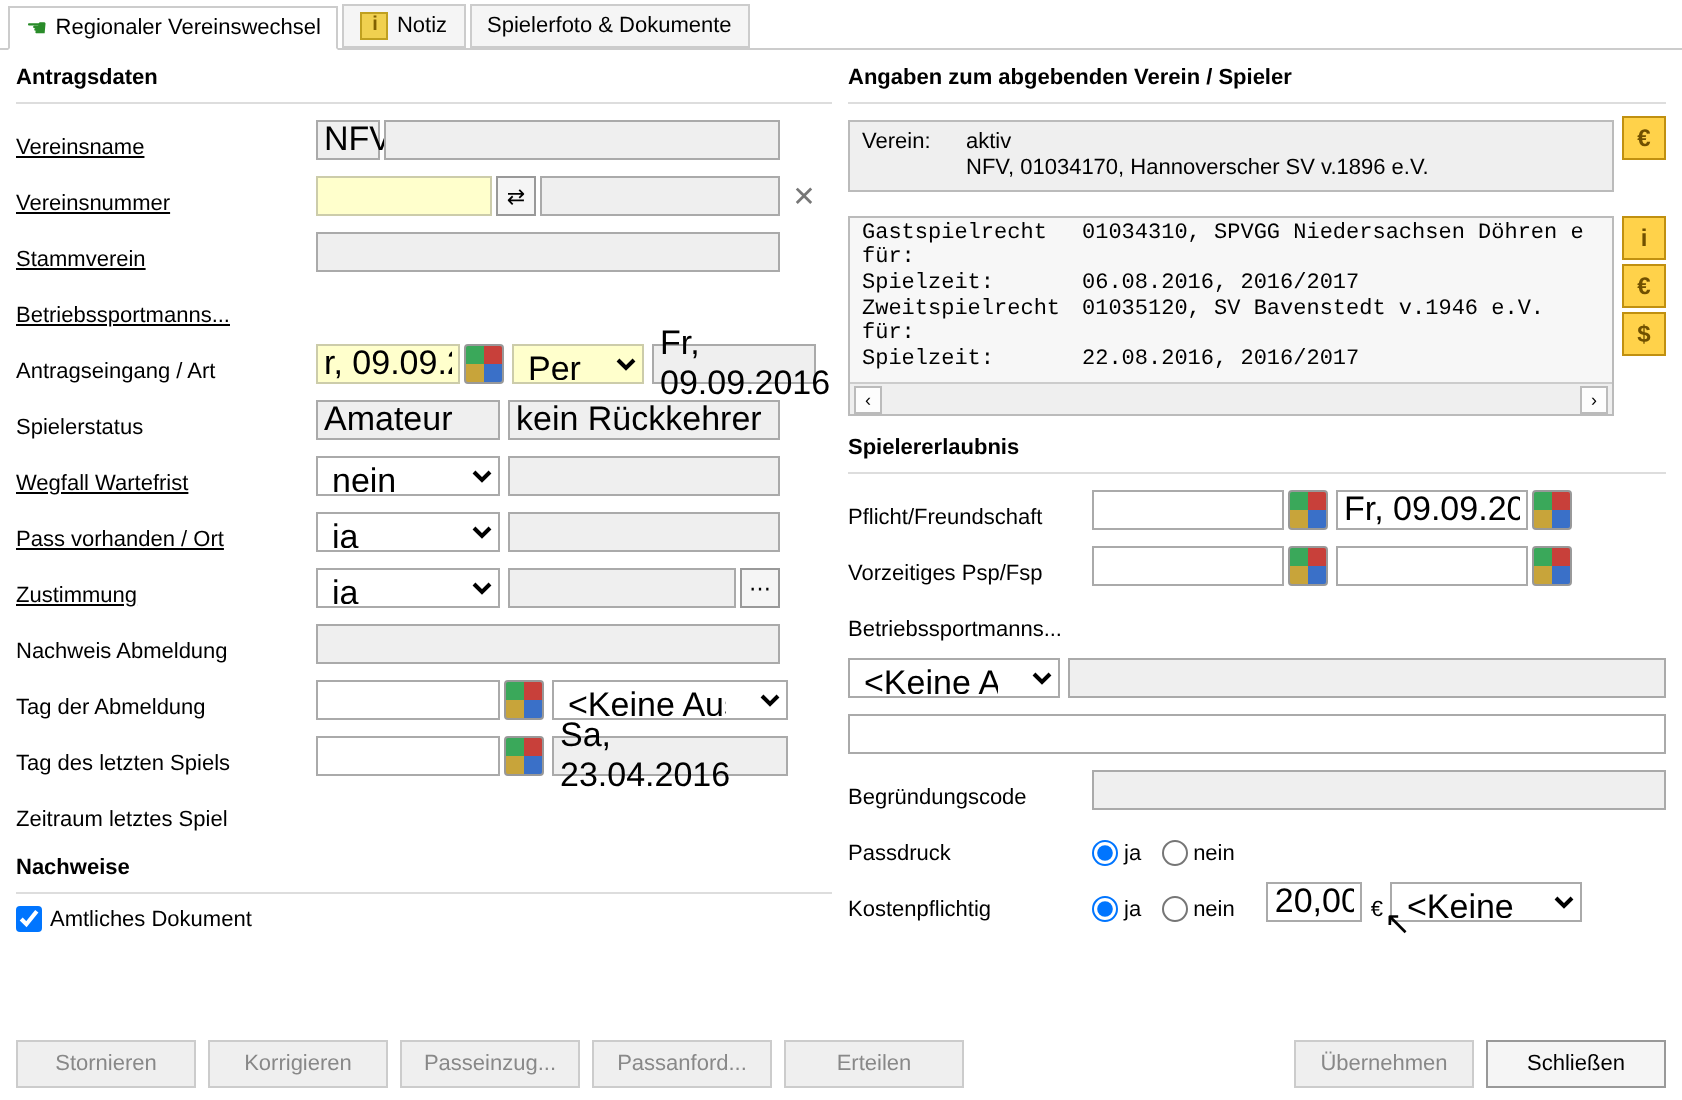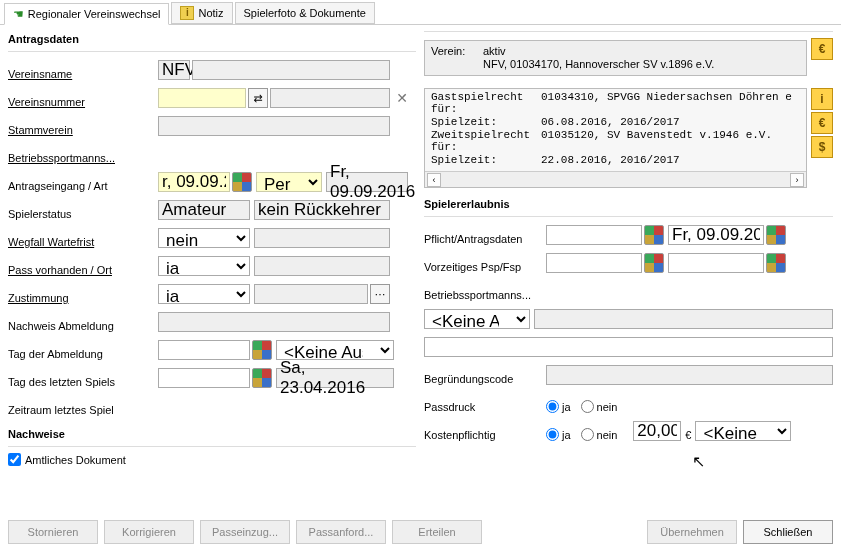--- a/index.html
+++ b/index.html
@@ -285,20 +285,21 @@
       <div class="section">
         <label style="display:flex;align-items:center;gap:4px">
           <input type="checkbox" checked="" style="">
           <span>Amtliches Dokument</span>
         </label>
       </div>
     </div>
   </div>
 
   <div class="right-col">
+    <div class="section-title">Angaben zum abgebenden Verein / Spieler</div>
     <div class="section">
 
       <div class="r-row">
         <div class="detail-box" style="flex:1">
           <div class="detail-row">
               <span class="k" style="width:52px">Verein:</span>
               <span>aktiv</span>
             </div>
           <div class="detail-row">
               <span class="k" style="width:52px"></span>
@@ -340,21 +341,21 @@
           <span class="side-btn">i</span>
           <span class="side-btn">€</span>
           <span class="side-btn">$</span>
         </div>
       </div>
 
       <div class="section-title" style="margin-top:6px">Spielererlaubnis</div>
       <div class="section">
 
         <div class="row">
-          <span class="label nou" style="width:122px">Pflicht/Antragsdaten</span>
+          <span class="label nou" style="width:122px">Pflicht/Freundschaft</span>
           <input type="text" style="width: 96px;">
           <span class="cal-btn"></span>
           <input type="text" style="width: 96px; margin-left: 4px;" value="Fr, 09.09.2016">
           <span class="cal-btn"></span>
         </div>
 
         <div class="row">
           <span class="label nou" style="width:122px">Vorzeitiges Psp/Fsp</span>
           <input type="text" style="width: 96px;">
           <span class="cal-btn"></span>

